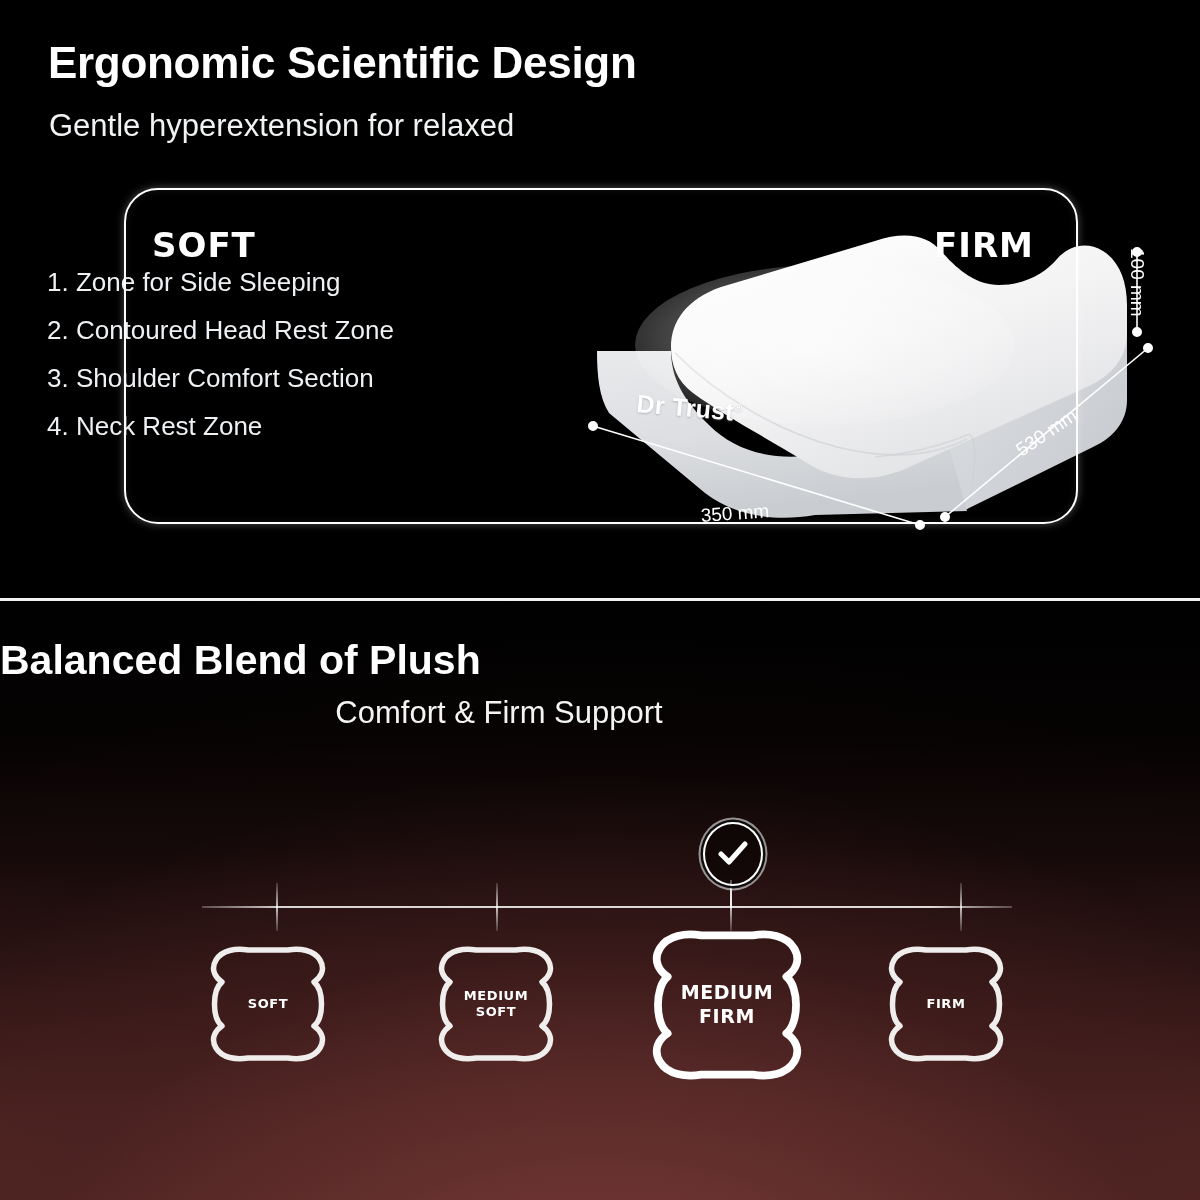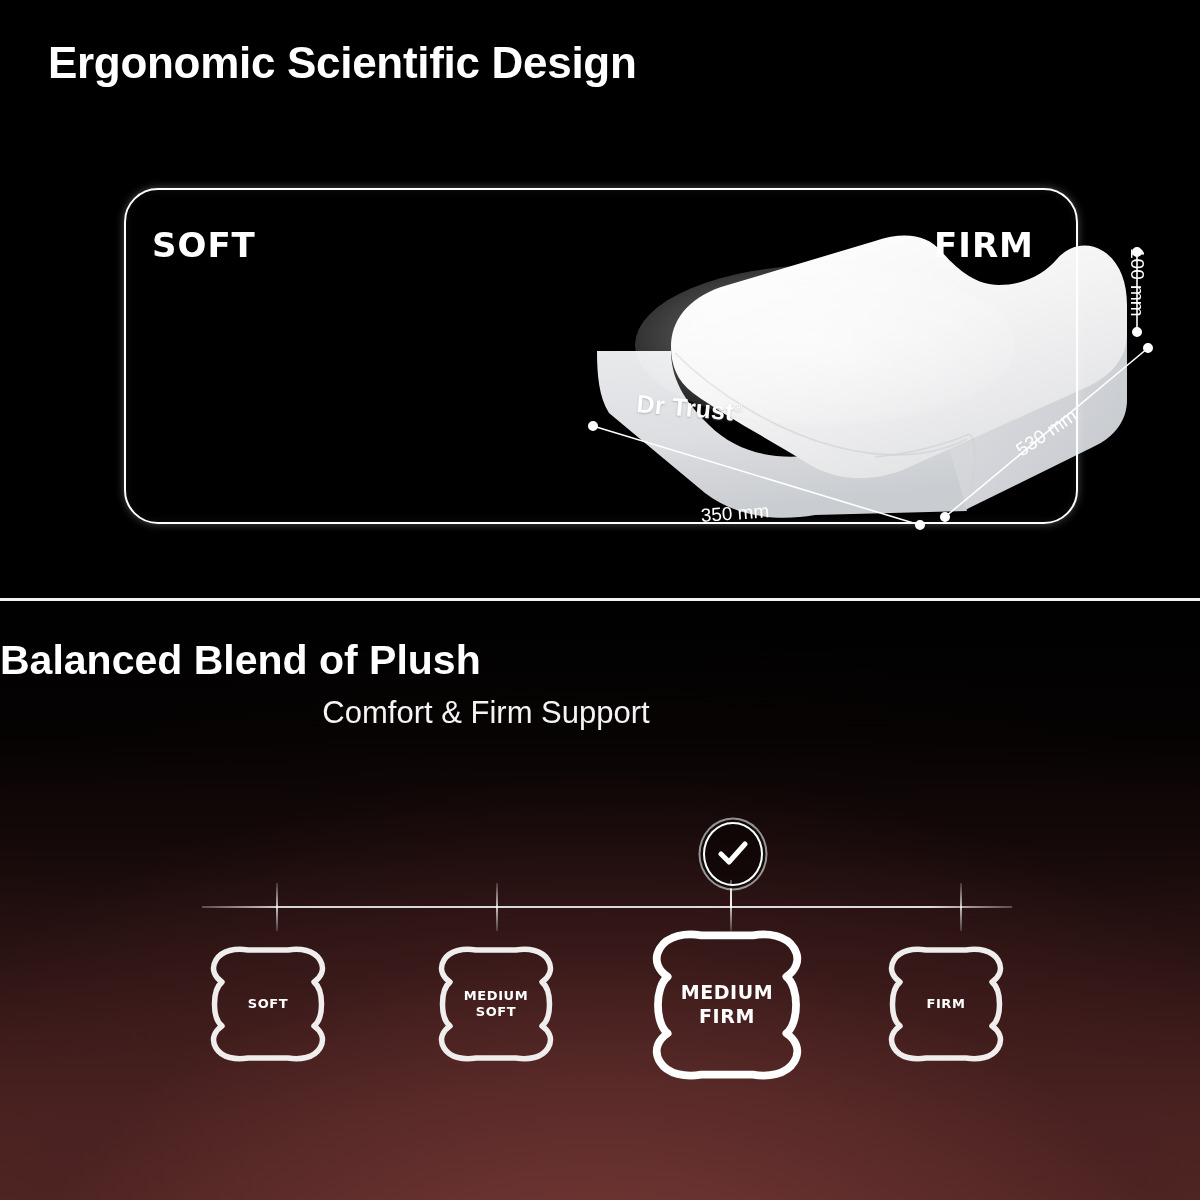--- a/index.html
+++ b/index.html
@@ -56,21 +56,21 @@
     position:absolute;left:0;top:601px;width:1200px;height:599px;overflow:hidden;
     background:
       radial-gradient(95% 130% at 50% 125%, rgba(128,62,58,.95) 0%, rgba(96,46,44,.85) 28%, rgba(58,26,26,.6) 52%, rgba(18,8,8,.25) 74%, rgba(0,0,0,0) 92%),
       linear-gradient(180deg,#010101 0%, #050202 22%, #170a0a 42%, #3a1a19 64%, #5f2c29 86%, #6b322e 100%);
   }
   #h2-main{
     position:absolute;left:0;top:36px;width:1200px;text-align:left;
     font-size:41px;font-weight:bold;color:#ffffff;
   }
   #h2-sub{
-    position:absolute;left:4px;top:94px;width:964px;text-align:center;
+    position:absolute;left:17px;top:94px;width:964px;text-align:center;
     font-size:31px;font-weight:400;color:#f4f4f4;
   }
 
   #firmness-card{
     position:absolute;left:124px;top:188px;width:950px;height:332px;
     border:2.5px solid #ffffff;border-radius:34px;
     box-shadow:0 0 9px rgba(255,255,255,.30), inset 0 0 9px rgba(255,255,255,.07);
   }
   .end-label{
     position:absolute;font-size:34px;font-weight:bold;color:#ffffff;letter-spacing:1px;
@@ -112,22 +112,29 @@
 </head>
 <body>
 
 <div id="page">
 
   <div id="top-panel">
 
     <div id="title">Ergonomic Scientific Design</div>
 
     <div id="subtitle">
+      <div>Gentle hyperextension for relaxed</div>
     </div>
 
+    <ul id="feature-list">
+      <li>1. Zone for Side Sleeping</li>
+      <li>2. Contoured Head Rest Zone</li>
+      <li>3. Shoulder Comfort Section</li>
+      <li>4. Neck Rest Zone</li>
+    </ul>
 
     <div id="pillow-art">
       <svg width="625" height="330" viewBox="0 0 625 330">
         <defs>
           <linearGradient id="topFace" x1="0.15" y1="0" x2="0.8" y2="1">
             <stop offset="0%" stop-color="#ffffff"></stop>
             <stop offset="45%" stop-color="#f4f4f5"></stop>
             <stop offset="100%" stop-color="#dedfe1"></stop>
           </linearGradient>
           <linearGradient id="frontFace" x1="0" y1="0" x2="0.25" y2="1">

